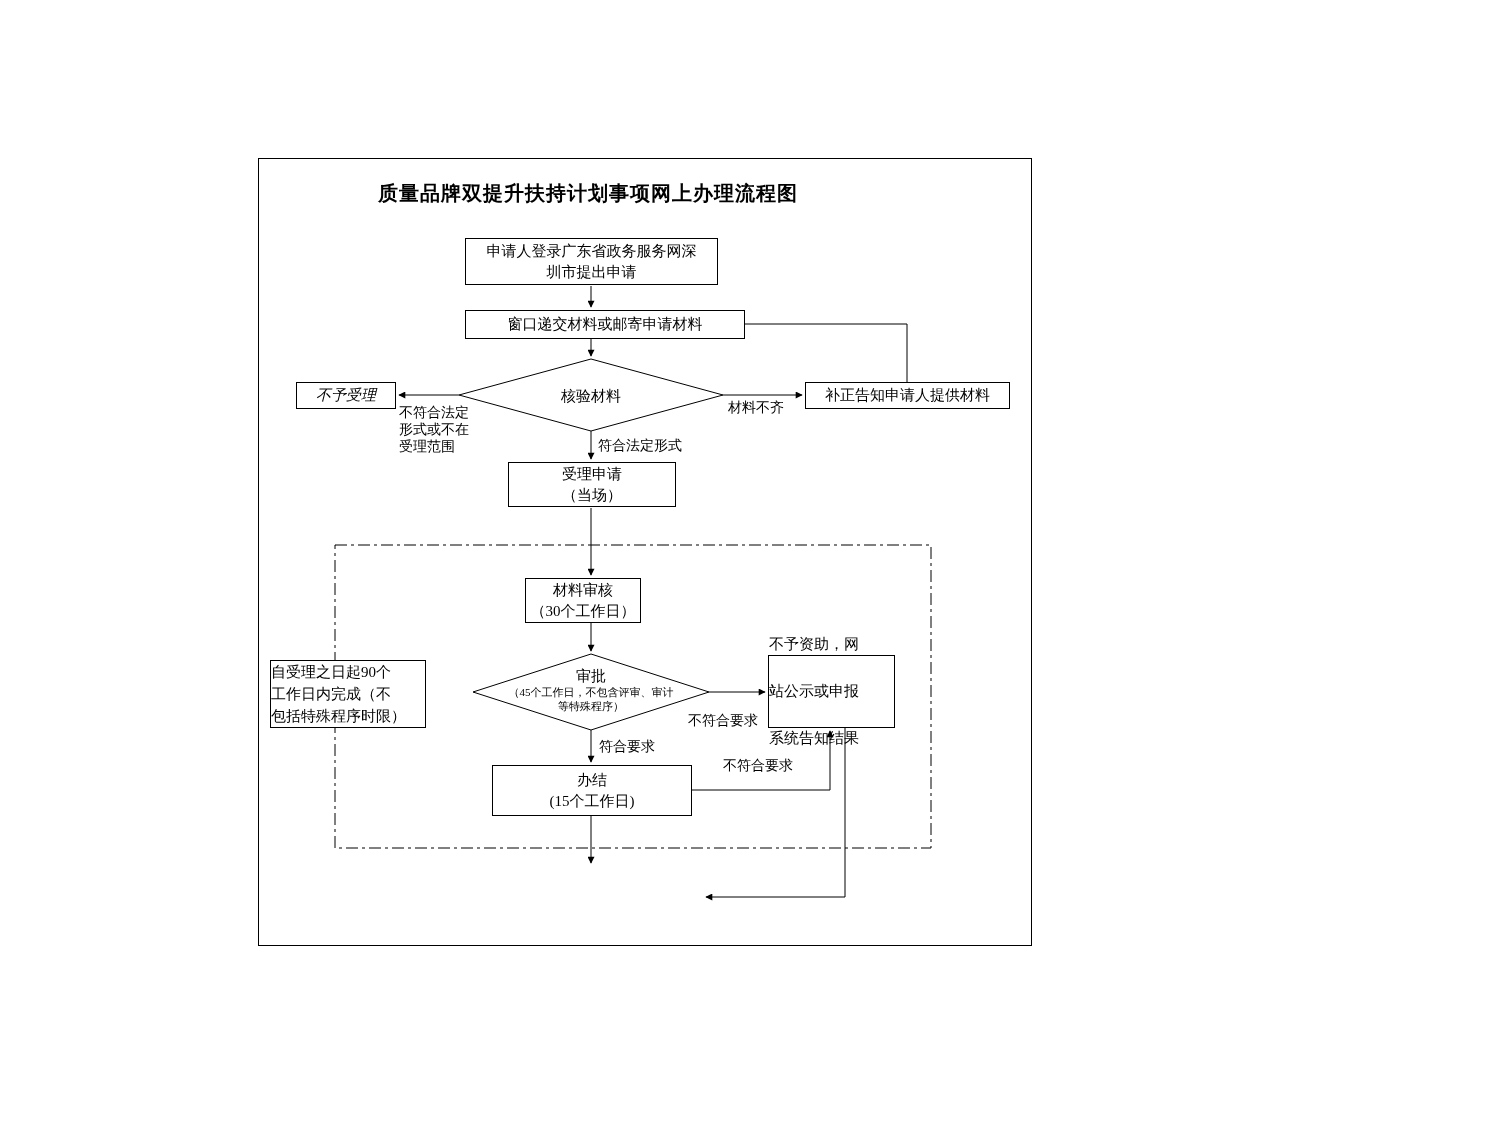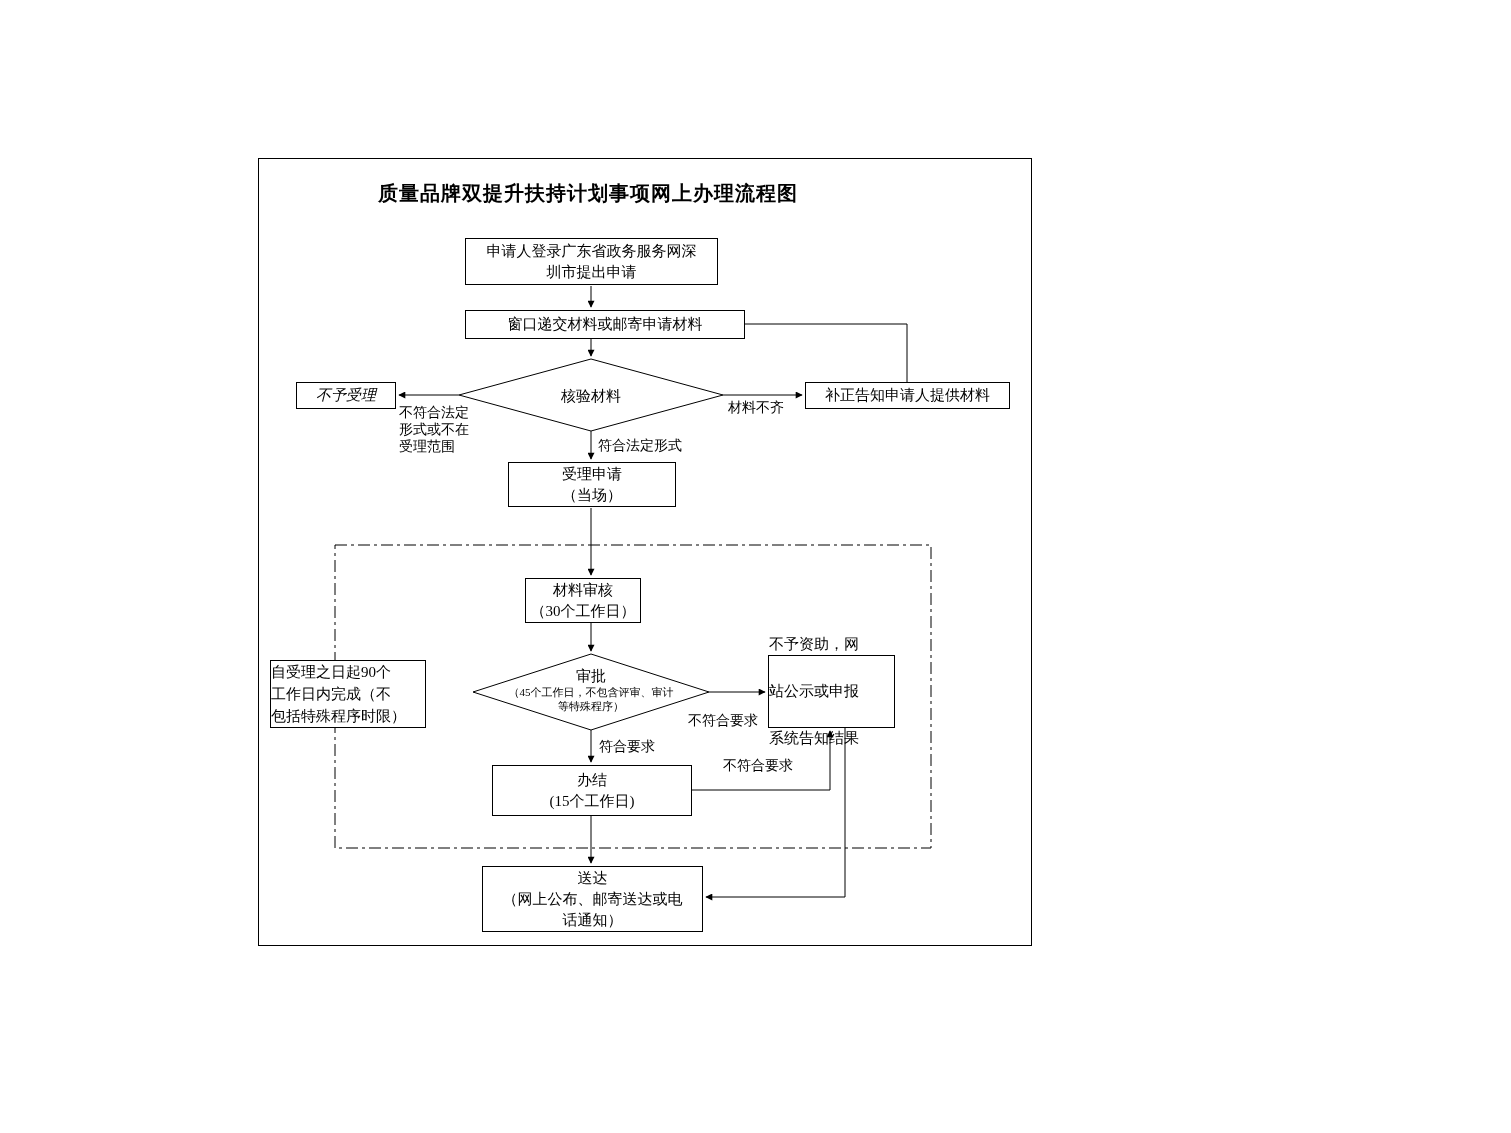--- a/index.html
+++ b/index.html
@@ -161,25 +161,20 @@
     <div class="ln">不予资助，网</div>
     <div class="ln">站公示或申报</div>
     <div class="ln">系统告知结果</div>
   </div>
 
   <div class="box" style="left:492px; top:765px; width:200px; height:51px;">
     <div class="ln">办结</div>
     <div class="ln">(15个工作日)</div>
   </div>
 
-  <div class="box" style="left:482px; top:866px; width:221px; height:66px; line-height:21px;">
-    <div class="ln">送达</div>
-    <div class="ln">（网上公布、邮寄送达或电</div>
-    <div class="ln">话通知）</div>
-  </div>
 
   <div class="edge-label" style="left:399px; top:404px;">
     <div class="ln">不符合法定</div>
     <div class="ln">形式或不在</div>
     <div class="ln">受理范围</div>
   </div>
 
   <div class="edge-label" style="left:728px; top:399px;">材料不齐</div>
 
   <div class="edge-label" style="left:598px; top:437px;">符合法定形式</div>

